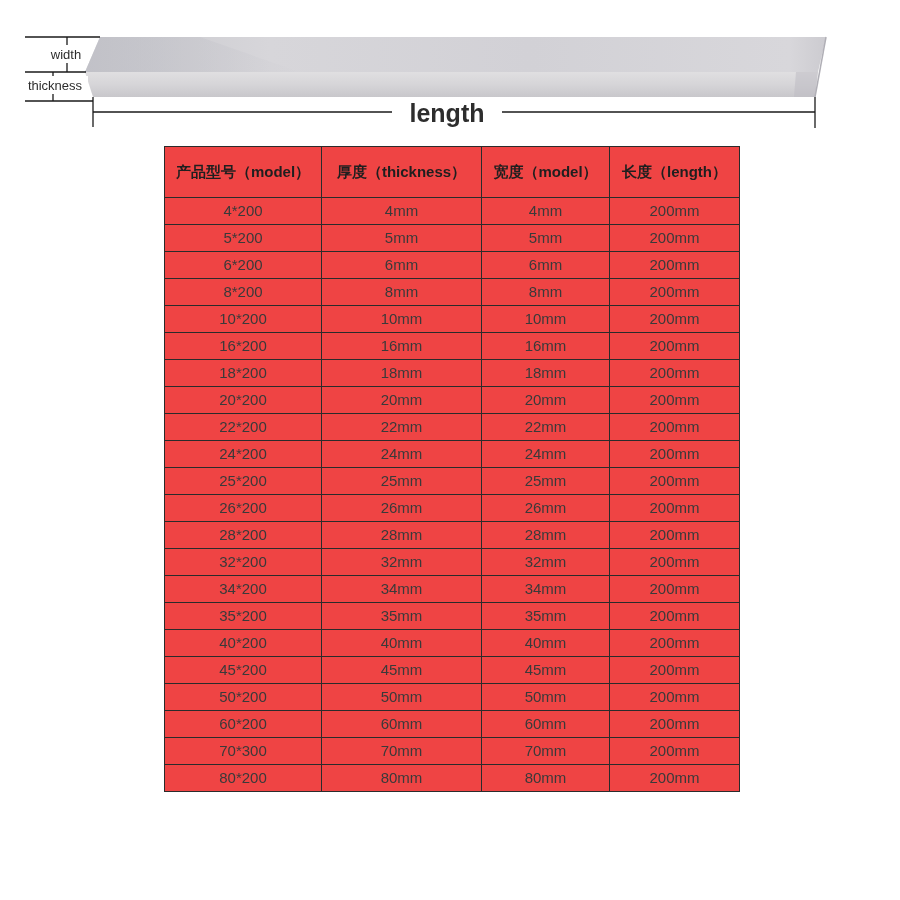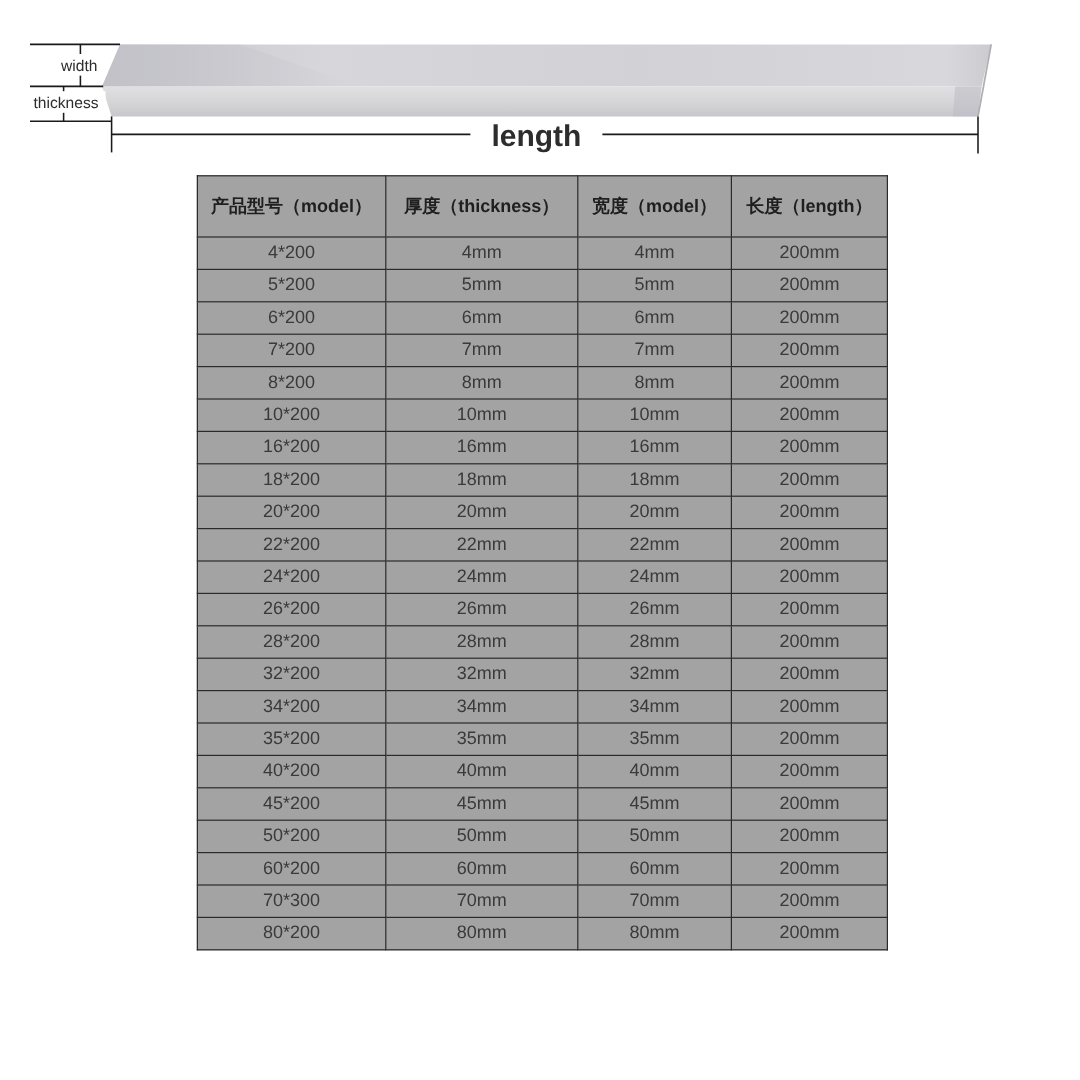--- a/index.html
+++ b/index.html
@@ -12,21 +12,21 @@
   }
   .page { position: relative; width: 876px; height: 900px; background: #ffffff; overflow: hidden; }
 
   .diagram { position: absolute; left: 0; top: 0; width: 900px; height: 150px; }
 
   .spec-table-wrap { position: absolute; left: 164px; top: 146px; }
   table.spec {
     border-collapse: collapse;
     table-layout: fixed;
     width: 575px;
-    background: #a3a3a3;
+    background: #ef4444;
   }
   table.spec th, table.spec td {
     border: 1px solid #2b2b2b;
     text-align: center;
     vertical-align: middle;
     overflow: hidden;
     white-space: nowrap;
   }
   table.spec th {
     height: 51px;
@@ -130,26 +130,20 @@
     <td>200mm</td>
   </tr>
 
   <tr>
     <td>6*200</td>
     <td>6mm</td>
     <td>6mm</td>
     <td>200mm</td>
   </tr>
 
-  <tr>
-    <td>7*200</td>
-    <td>7mm</td>
-    <td>7mm</td>
-    <td>200mm</td>
-  </tr>
 
   <tr>
     <td>8*200</td>
     <td>8mm</td>
     <td>8mm</td>
     <td>200mm</td>
   </tr>
 
   <tr>
     <td>10*200</td>
@@ -188,20 +182,26 @@
     <td>200mm</td>
   </tr>
 
   <tr>
     <td>24*200</td>
     <td>24mm</td>
     <td>24mm</td>
     <td>200mm</td>
   </tr>
 
+  <tr>
+    <td>25*200</td>
+    <td>25mm</td>
+    <td>25mm</td>
+    <td>200mm</td>
+  </tr>
 
   <tr>
     <td>26*200</td>
     <td>26mm</td>
     <td>26mm</td>
     <td>200mm</td>
   </tr>
 
   <tr>
     <td>28*200</td>

